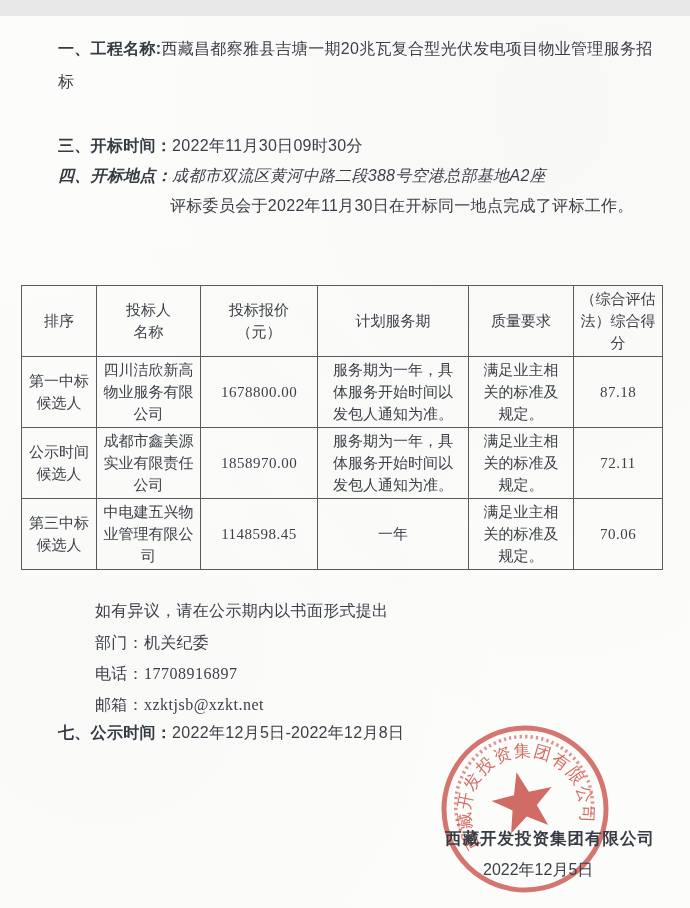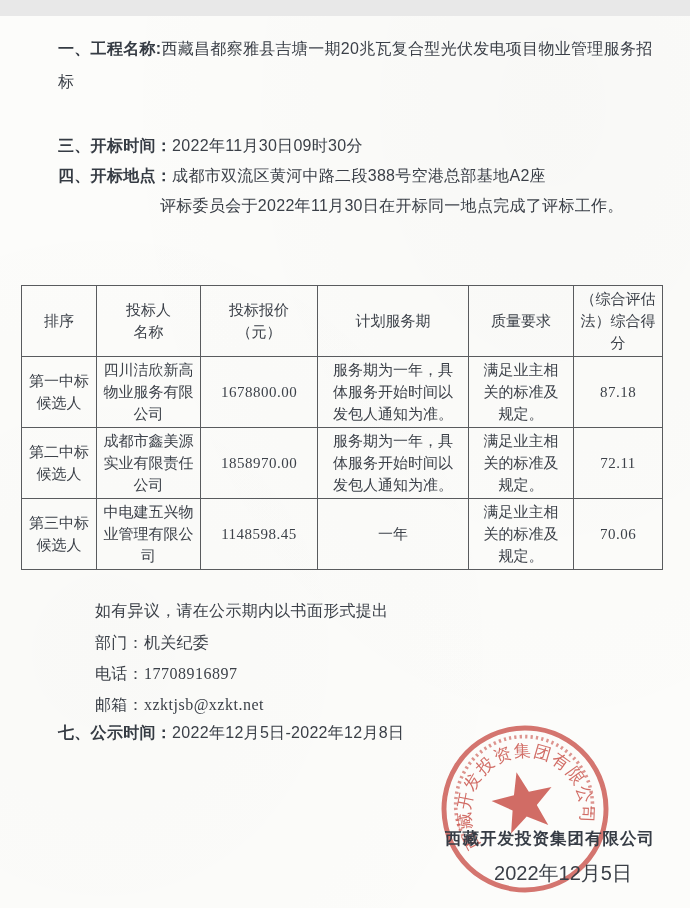--- a/index.html
+++ b/index.html
@@ -46,41 +46,41 @@
     opacity:0.88;
     pointer-events:none;
   }
   .sig-company {
     position:absolute; left:395px; top:812px; width:260px;
     text-align:right; font-size:16.5px; font-weight:600;
     letter-spacing:1px; color:#363c45; white-space:nowrap;
   }
   .sig-date {
     position:absolute; left:483px; top:844px; width:160px;
-    text-align:center; font-size:20px; color:#3a3f47; white-space:nowrap;
+    text-align:left; font-size:16px; color:#3a3f47; white-space:nowrap;
   }
 </style>
 </head>
 <body>
 
 <div class="page">
 
   <div class="abs para" style="left:58px; top:16px; width:600px;">
     <span class="lbl">一、工程名称:</span><span>西藏昌都察雅县吉塘一期20兆瓦复合型光伏发电项目物业管理服务招标</span>
   </div>
 
 
   <div class="abs line" style="left:58px; top:119px;">
     <span class="lbl">三、开标时间：</span><span>2022年11月30日09时30分</span>
   </div>
 
-  <div class="abs line" style="left:58px; top:149px;">
+  <div class="abs line" style="left:58px; top:149px;font-style:italic;">
     <span class="lbl">四、开标地点：</span><span>成都市双流区黄河中路二段388号空港总部基地A2座</span>
   </div>
-  <div class="abs line" style="left:160px; top:179px;">
+  <div class="abs line" style="left:170px; top:179px;">
     <span>评标委员会于2022年11月30日在开标同一地点完成了评标工作。</span>
   </div>
 
 
   <table class="results">
     <colgroup>
       <col style="width:75px">
         <col style="width:104px">
         <col style="width:117px">
       <col style="width:151px">
@@ -109,21 +109,21 @@
       <td class="num">1678800.00</td>
       <td>服务期为一年，具
 体服务开始时间以
 发包人通知为准。</td>
       <td>满足业主相
 关的标准及
 规定。</td>
       <td class="num">87.18</td>
     </tr>
     <tr style="height:69px">
-      <td>第二中标
+      <td>公示时间
 候选人</td>
       <td>成都市鑫美源
 实业有限责任
 公司</td>
       <td class="num">1858970.00</td>
       <td>服务期为一年，具
 体服务开始时间以
 发包人通知为准。</td>
       <td>满足业主相
 关的标准及

